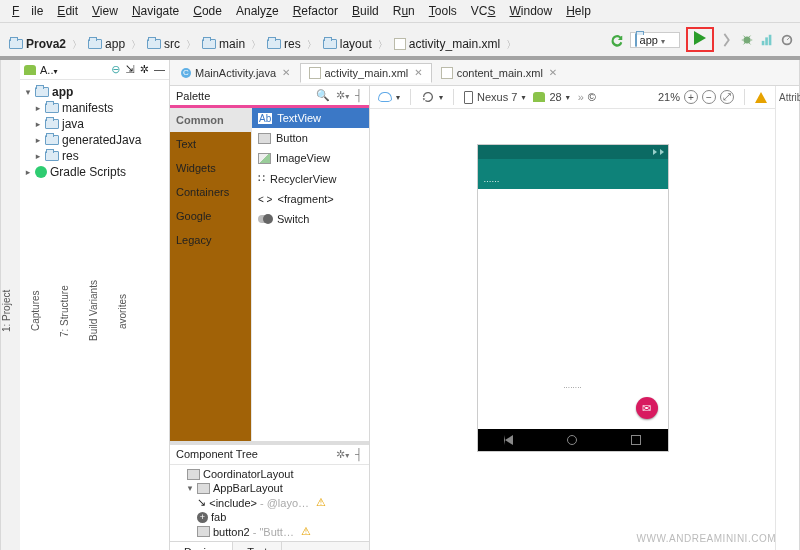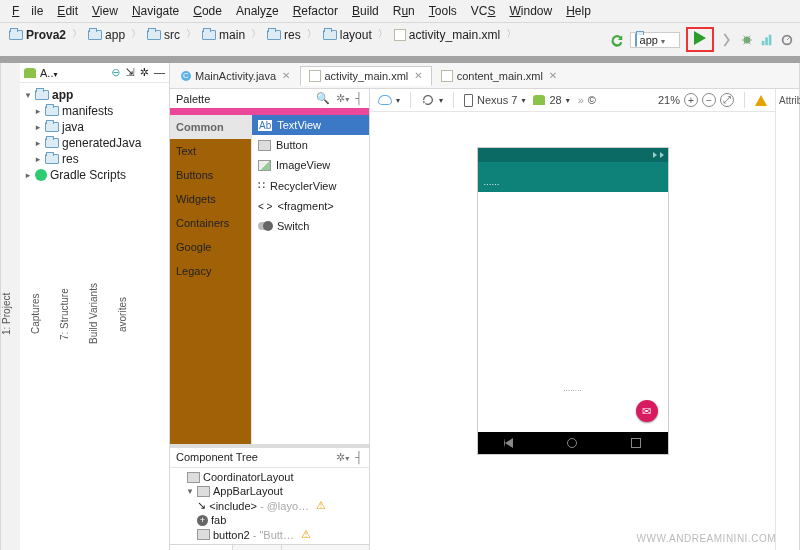--- a/index.html
+++ b/index.html
@@ -1,20 +1,20 @@
 <!DOCTYPE html>
 <html><head>
 <meta charset="utf-8">
 <style>
   * { box-sizing: border-box; margin: 0; padding: 0; }
   body { font-family: "Segoe UI", Arial, sans-serif; font-size: 12px; color: #222; background: #f2f2f2; width: 800px; height: 550px; overflow: hidden; position: relative; }
   .menubar { display: flex; gap: 2px; padding: 2px 6px; background: #f2f2f2; border-bottom: 1px solid #d8d8d8; }
   .menubar span { padding: 2px 6px; cursor: default; }
   .menubar span u { text-decoration: underline; }
-  .crumbs { display: flex; align-items: flex-start; padding: 4px 6px; background: #f2f2f2; border-bottom: 7px solid #a3a3a3; gap: 2px; }
+  .crumbs { display: flex; align-items: flex-end; padding: 4px 6px; background: #f2f2f2; border-bottom: 4px solid #a3a3a3; gap: 2px; }
   .crumb { display: inline-flex; align-items: center; gap: 3px; padding: 1px 3px; }
   .folder-ico { width: 14px; height: 10px; background: #ddebf5; border: 1px solid #6aa0c7; border-radius: 1px; position: relative; }
   .folder-ico::before { content:""; position:absolute; top:-3px; left:0; width:6px; height:3px; background:#ddebf5; border:1px solid #6aa0c7; border-bottom:none; }
   .xml-ico { width:12px; height:12px; background:#fff; border:1px solid #bba; position:relative; }
   .chev { color:#999; font-size:10px; padding:0 1px;}
   .run-area { margin-left:auto; display:flex; align-items:center; gap:6px; }
   .run-select { border:1px solid #ccc; padding:1px 14px 1px 4px; background:#fff; font-size:11px; }
   .run-btn { border:2px solid #e33; padding:2px 6px; }
   .tri-play { width:0;height:0;border-left:12px solid #2a9d2a;border-top:7px solid transparent;border-bottom:7px solid transparent; display:inline-block;}
   .ico-g { width:14px; height:14px; display:inline-block; color:#888; }
@@ -30,21 +30,21 @@
   .tree .bold { font-weight:bold; }
   .gradle-ico { width:12px;height:12px;border-radius:50%;background:#2ecc71;display:inline-block;}
   .center { flex:1; display:flex; flex-direction:column; background:#fff; border-right:1px solid #d8d8d8;}
   .tabs { display:flex; align-items:center; border-bottom:1px solid #d8d8d8; background:#f6f6f6; height:26px; padding-left:2px;}
   .tab { display:flex; align-items:center; gap:4px; padding:3px 8px; border:1px solid transparent; font-size:11px; color:#333;}
   .tab.active { background:#fff; border:1px solid #ccc; border-bottom:1px solid #fff; }
   .tab .bul { width:10px;height:10px;border-radius:50%;background:#5fb0e6;display:inline-block;font-size:8px;color:#fff;text-align:center;line-height:10px;}
   .tab .x { color:#999; font-size:10px; margin-left:2px;}
   .editor-row { display:flex; flex:1; min-height:0;}
   .palette-col { width:200px; border-right:1px solid #d8d8d8; display:flex; flex-direction:column;}
-  .pal-head { display:flex; align-items:center; padding:3px 6px; border-bottom:7px solid #ec4899; font-size:11px;justify-content:flex-end;}
+  .pal-head { display:flex; align-items:center; padding:3px 6px; border-bottom:3px solid #ec4899; font-size:11px;justify-content:flex-end;}
   .pal-head .sp { margin-left:auto; display:flex; gap:6px; color:#777;}
   .pal-body { display:flex; flex:1; min-height:0;}
   .pal-cats { width:82px; border-right:1px solid #e5e5e5; background:#a16207;}
   .pal-cats div { padding:6px 6px; font-size:11px; }
   .pal-cats .sel { background:#e6e6e6; font-weight:bold; color:#666;}
   .pal-items { flex:1; }
   .pal-items div { display:flex; align-items:center; gap:5px; padding:4px 6px; font-size:11px;}
   .pal-items .sel { background:#3b78c6; color:#fff;}
   .w-ico { width:13px;height:11px; background:#ddd; border:1px solid #999; display:inline-block;}
   .comp-tree { border-top:4px solid #ddd; }
@@ -242,21 +242,20 @@
           <span class="sp">
             <span>🔍</span>
             <span>✲<span style="font-size:8px">▾</span></span>
             <span>┤</span>
           </span>
         </div>
         <div class="pal-body">
           <div class="pal-cats">
             <div class="sel">Common</div>
             <div>Text</div>
-            <div>Buttons</div>
             <div>Widgets</div>
             <div>Containers</div>
             <div>Google</div>
             <div>Legacy</div>
           </div>
           <div class="pal-items">
             <div class="sel">
                 <span style="font-size:10px;background:#fff;color:#3b78c6;padding:0 1px">Ab</span>
                 <span>TextView</span>
               </div>

